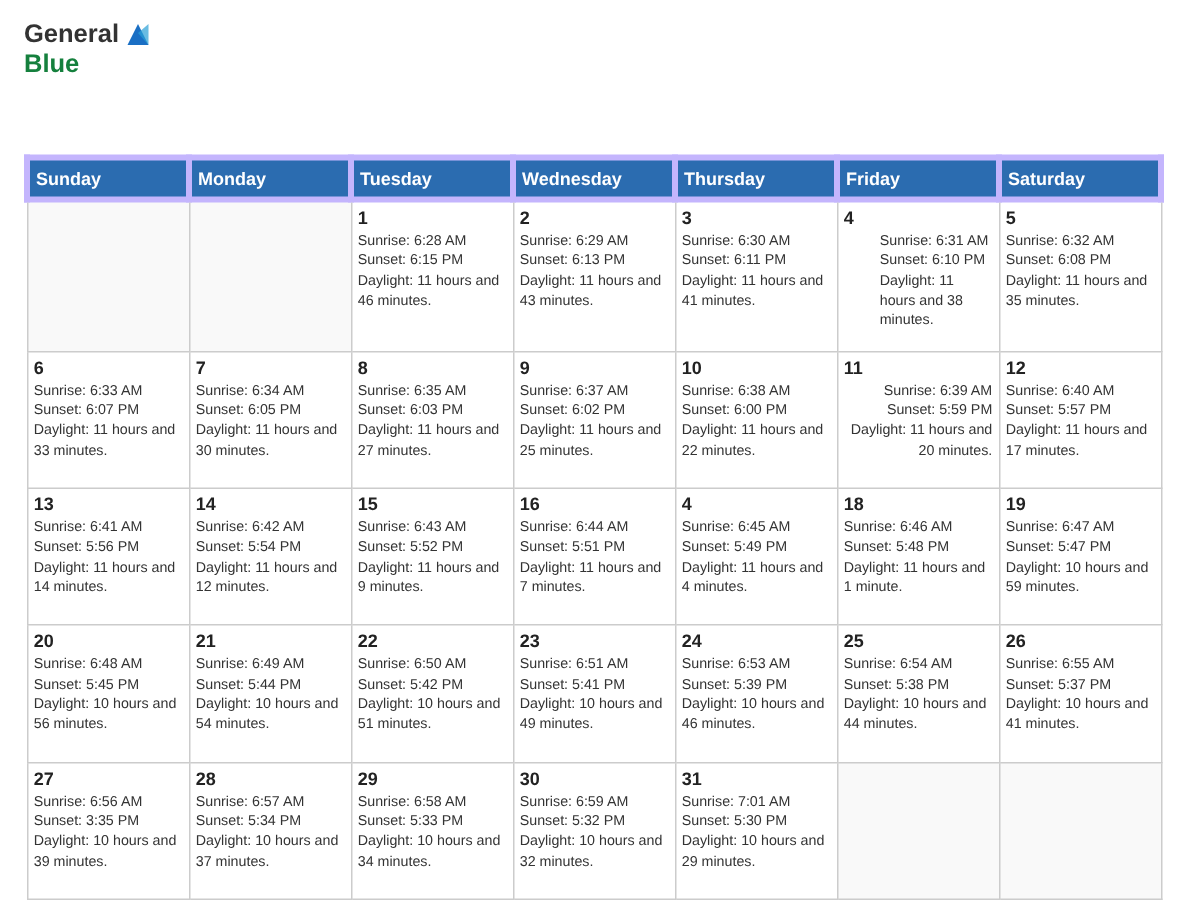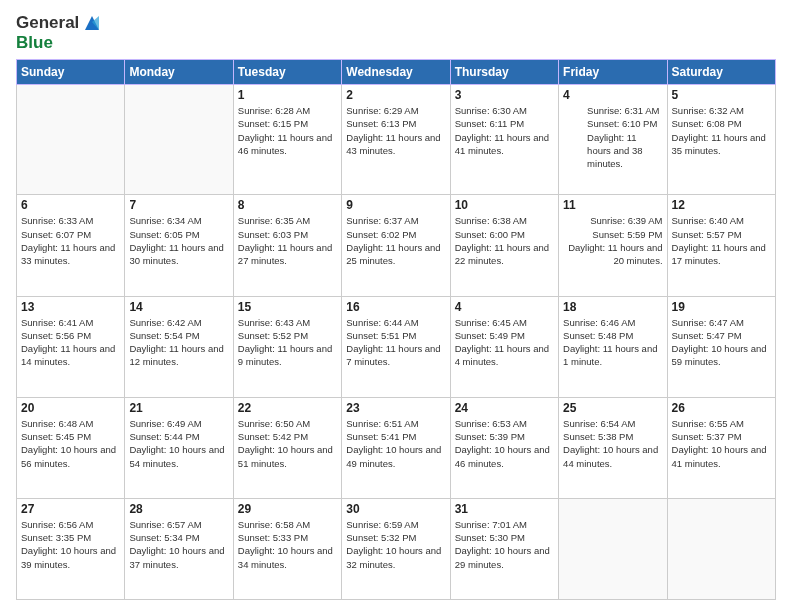--- a/index.html
+++ b/index.html
@@ -9,20 +9,21 @@
       width: 792px;
       height: 612px;
       overflow: hidden;
     }
     .page {
       width: 792px;
       height: 612px;
       padding: 12px 16px;
       display: flex;
       flex-direction: column;
+      gap: 44px;
     }
     .header {
       display: flex;
       justify-content: space-between;
       align-items: flex-start;
       margin-bottom: 8px;
     }
     .title-block {
       text-align: right;
     }
@@ -43,21 +44,21 @@
       width: 100%;
       table-layout: fixed;
     }
     .calendar th {
       background-color: #2b6cb0;
       color: #fff;
       font-size: 12px;
       font-weight: bold;
       padding: 5px 4px;
       text-align: left;
-      border: 1px solid #c4b5fd;
+      border: 4px solid #c4b5fd;
     }
     .calendar td {
       border: 1px solid #ccc;
       vertical-align: top;
       padding: 3px 4px;
       font-size: 9.5px;
       color: #333;
       height: 82px;
       background: #fff;
     }

